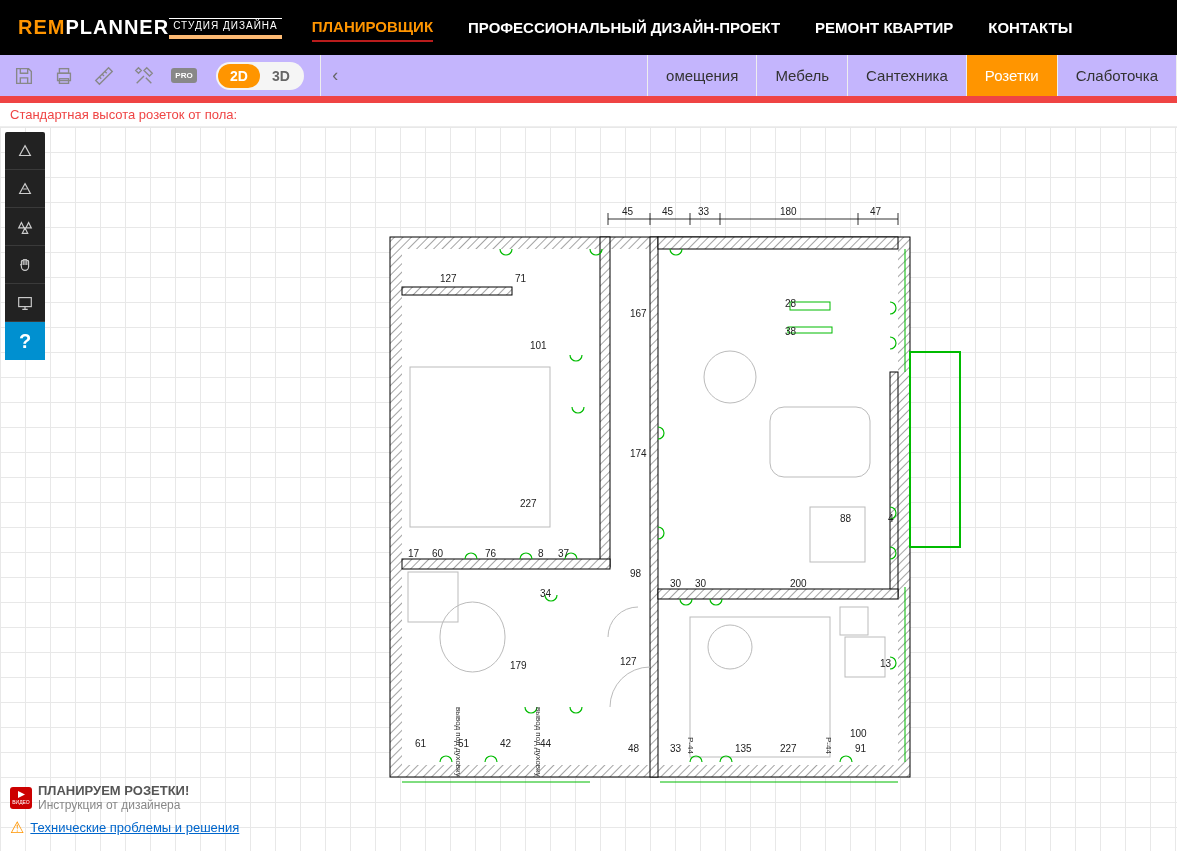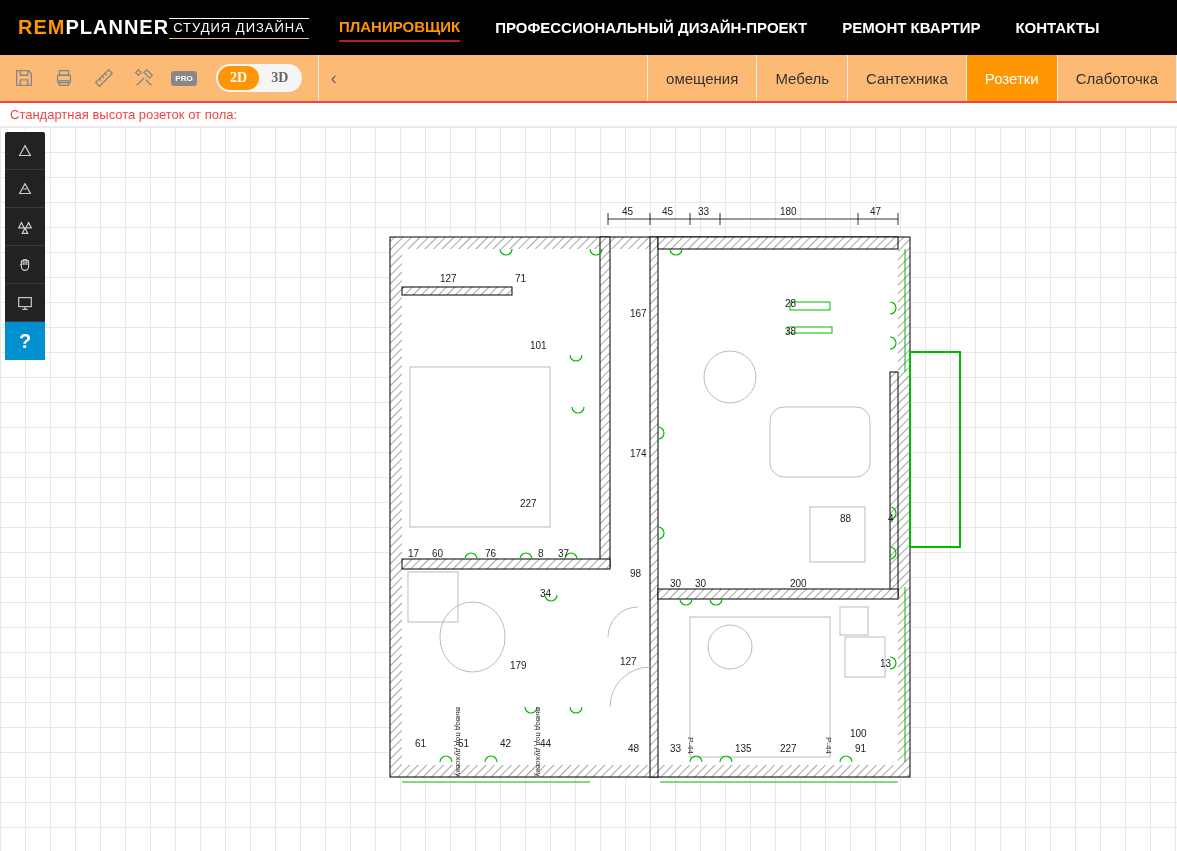--- a/index.html
+++ b/index.html
@@ -3,31 +3,31 @@
 <meta charset="utf-8">
 <style>
 * { margin:0; padding:0; box-sizing:border-box; }
 body { font-family: Arial, sans-serif; font-size:14px; background:#fff; }
 
 
 .topnav { background:#000; height:55px; display:flex; align-items:center; padding:0 18px; }
 .logo { display:flex; flex-direction:row; color:#fff; margin-right:30px; }
 .logo-main { font-size:20px; font-weight:bold; letter-spacing:1px; }
 .logo-rem { color:#ff9500; }
-.logo-sub { font-size:13px; letter-spacing:1px; border-top:1px solid #fff; border-bottom:1px solid #fdba74; padding:1px 4px; margin-top:2px; text-align:center; }
+.logo-sub { font-size:10px; letter-spacing:1px; border-top:1px solid #fff; border-bottom:4px solid #fdba74; padding:1px 4px; margin-top:2px; text-align:center; }
 .nav-item { color:#fff; font-weight:bold; font-size:15px; margin-right:35px; cursor:pointer; padding:5px 0; }
 .nav-item.active { color:#ff9500; border-bottom:2px solid #b91c1c; }
 
 
-.toolbar { height:48px; background:#fdba74; border-bottom:2px solid #ef4444; display:flex; align-items:center; }
+.toolbar { height:48px; background:#c4b5fd; border-bottom:7px solid #ef4444; display:flex; align-items:center; }
 .tb-left { display:flex; align-items:center; padding:0 8px; gap:8px; }
 .tb-icon { width:32px; height:32px; display:flex; align-items:center; justify-content:center; color:#888; cursor:pointer; }
 .tb-icon svg { width:22px; height:22px; stroke:#888; fill:none; stroke-width:1.5; }
 .pro-badge { background:#888; color:#fff; font-size:8px; font-weight:bold; padding:3px 4px; border-radius:3px; }
-.view-toggle { background:#f5f5f5; border-radius:16px; display:flex; margin:0 8px; padding:2px;font-family:Liberation Serif, serif; }
+.view-toggle { background:#f5f5f5; border-radius:16px; display:flex; margin:0 8px; padding:2px; }
 .view-btn { padding:4px 12px; border-radius:14px; font-weight:bold; font-size:14px; cursor:pointer; color:#666; }
 .view-btn.active { background:#ff9500; color:#fff; }
 .tb-arrow { width:30px; display:flex; align-items:center; justify-content:center; cursor:pointer; color:#666; font-size:18px; border-left:1px solid #eee; height:100%; }
 .tb-cats { display:flex; height:100%; flex:1;justify-content:flex-end; }
 .tb-cat { padding:0 18px; display:flex; align-items:center; cursor:pointer; border-right:1px solid #eee; font-size:15px; color:#333; white-space:nowrap; }
 .tb-cat:first-child { border-left:1px solid #eee; }
 .tb-cat.active { background:#ff9500; color:#fff; }
 
 
 .status { padding:4px 10px; font-size:13px; color:#ef4444; border-bottom:1px solid #eee; }
@@ -286,15 +286,33 @@
         <text x="465" y="545" class="dim">91</text>
         <text x="490" y="460" class="dim">13</text>
         <text x="300" y="530" class="dim vtxt">P-44</text>
         <text x="438" y="530" class="dim vtxt">P-44</text>
 
         <text x="68" y="500" class="vtxt">вывод под духовку</text>
         <text x="148" y="500" class="vtxt">вывод под духовку</text>
       </svg>
     </div>
 
+    <div class="footer">
+      <div class="f-row">
+        <div class="f-icon yt">
+          <svg width="12" height="9" viewBox="0 0 12 9">
+              <polygon points="3,1 3,8 10,4.5" fill="#fff"></polygon>
+            </svg>
+          <span style="font-size:5px">ВИДЕО</span>
+        </div>
+        <div>
+          <div class="f-title">ПЛАНИРУЕМ РОЗЕТКИ!</div>
+          <div class="f-sub">Инструкция от дизайнера</div>
+        </div>
+      </div>
+      <div class="f-row">
+        <span class="warn-ic">⚠</span>
+        <span class="f-link">Технические проблемы и решения</span>
+      </div>
+    </div>
 
   </div>
 </div>
 
 </body></html>

